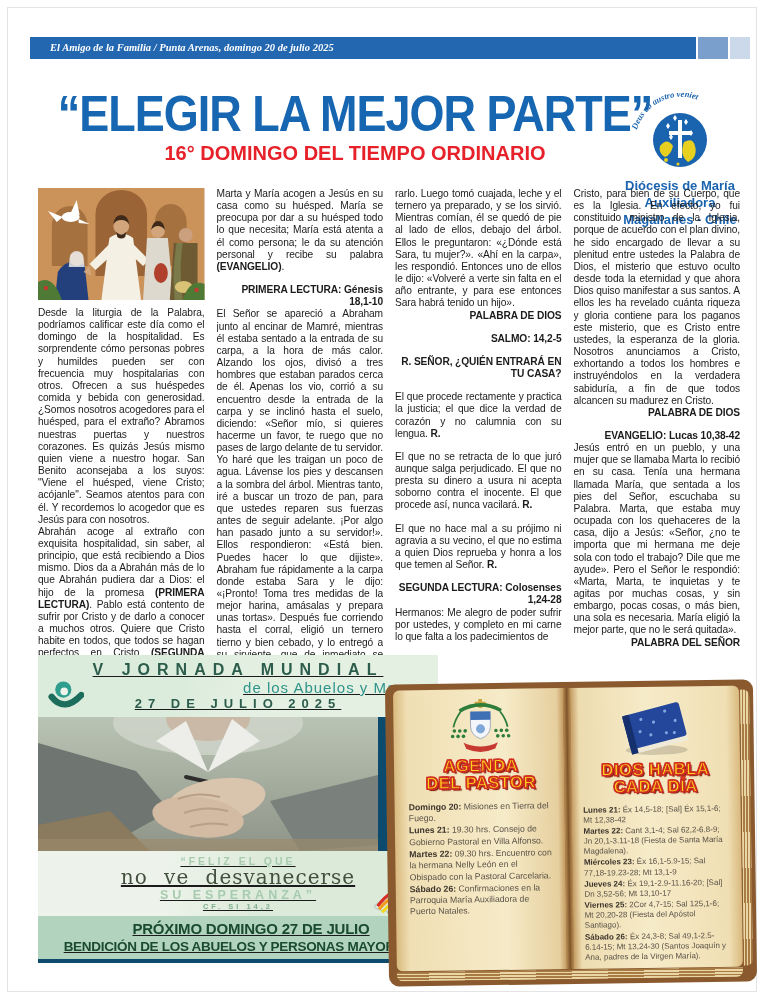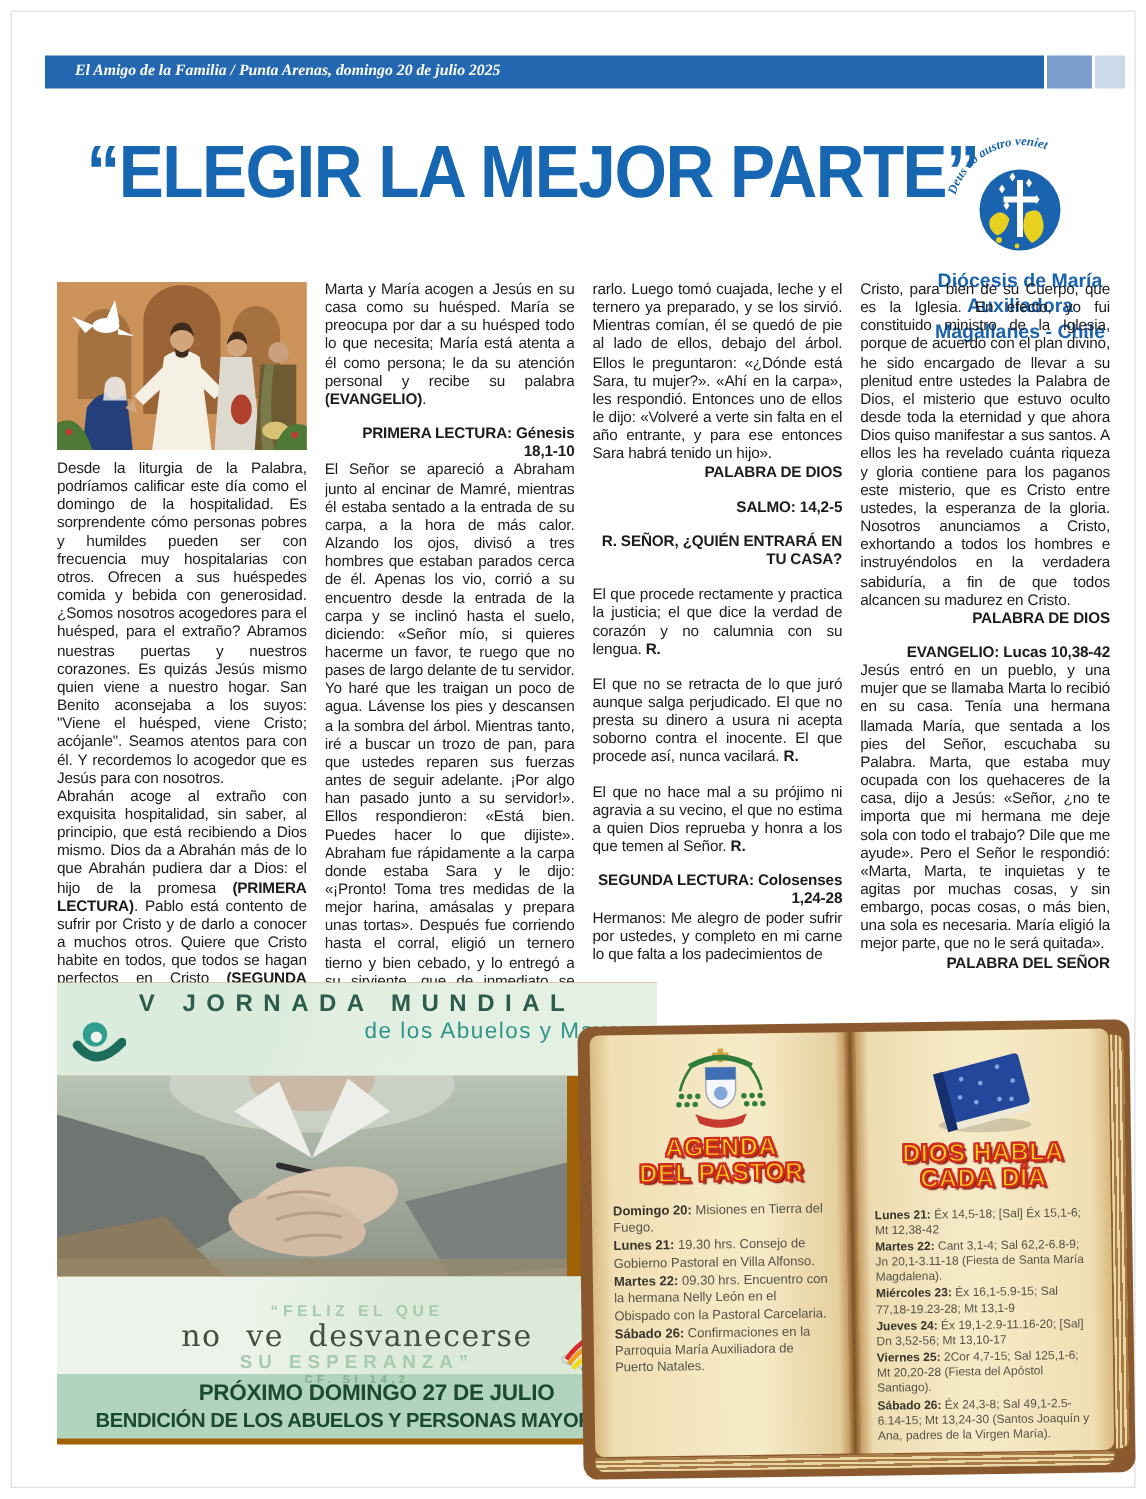--- a/index.html
+++ b/index.html
@@ -30,30 +30,30 @@
              display:grid; grid-template-columns:repeat(4,1fr); column-gap:12px;
              font-size:10.2px; line-height:12.15px; text-align:justify; letter-spacing:-0.1px; }
   .col { overflow:hidden; }
   .painting { display:block; width:100%; height:112px; margin-bottom:7px; }
   .blk { margin:0; }
   .blk-h { font-weight:bold; margin-top:11px; text-align:right; }
   .blk-right { font-weight:bold; text-align:right; }
   .blk-pgap { margin-top:11px; }
 
   
-  .poster { position:absolute; left:38px; top:655px; width:400px; height:308px; background:#a16207; overflow:hidden; }
+  .poster { position:absolute; left:38px; top:655px; width:400px; height:308px; background:#0c4a6e; overflow:hidden;text-decoration:underline; }
   .poster-header { position:relative; height:62px; text-align:center; padding-top:6px; box-sizing:border-box;
       background: radial-gradient(circle at 15% 20%, #dcecdc 0 26%, rgba(0,0,0,0) 55%),
                   radial-gradient(circle at 85% 30%, #e4f0e2 0 32%, rgba(0,0,0,0) 60%), #eef4ec; }
   .ph1 { font-size:16px; font-weight:bold; color:#2c5d4c; letter-spacing:7px; line-height:18px; }
   .ph2 { font-size:15px; color:#2f948b; letter-spacing:1px; line-height:17px;text-align:right; }
   .ph3 { font-size:13px; font-weight:bold; color:#2c5d4c; letter-spacing:6px; line-height:15px; }
   .jornada-logo { position:absolute; left:10px; top:22px; width:36px; height:36px; }
   .poster-photo { display:block; width:340px; height:134px; }
-  .poster-quote { position:relative; height:65px; text-align:center; padding-top:17px; box-sizing:border-box;
+  .poster-quote { position:relative; height:65px; text-align:center; padding-top:4px; box-sizing:border-box;
       background: radial-gradient(circle at 80% 70%, #dcead9 0 30%, rgba(0,0,0,0) 60%), #edf3ea; }
   .q1 { font-size:10.5px; font-weight:bold; color:#a7cbaf; letter-spacing:3px; line-height:12px; }
   .q2 { font-size:20px; color:#44503f; font-family:"DejaVu Serif", serif; letter-spacing:1px; word-spacing:9px; line-height:21px; }
   .q3 { font-size:12.5px; font-weight:bold; color:#a7cbaf; letter-spacing:4px; line-height:14px; }
   .q4 { font-size:7.5px; font-weight:bold; color:#7fae8d; letter-spacing:3px; line-height:10px; }
   .boat-logo { position:absolute; right:4px; bottom:0; width:64px; height:44px; }
   .poster-band { height:43px; background:#b2d3bd; text-align:center; padding-top:4px; box-sizing:border-box; }
   .pb1 { font-size:15px; font-weight:bold; color:#1a4a30; line-height:18px; letter-spacing:-0.2px;padding-left:26px; }
   .pb2 { font-size:13.5px; font-weight:bold; color:#1a4a30; line-height:17px; letter-spacing:-0.3px; }
 
@@ -90,20 +90,21 @@
 
   <div class="masthead">
     <div class="masthead-bar">
       <span>El Amigo de la Familia / Punta Arenas, domingo 20 de julio 2025</span>
     </div>
     <div class="masthead-sq sq1"></div>
     <div class="masthead-sq sq2"></div>
   </div>
 
   <h1 class="title">“ELEGIR LA MEJOR PARTE”</h1>
+  <h2 class="subtitle">16° DOMINGO DEL TIEMPO ORDINARIO</h2>
 
   <div class="diocese">
     <svg width="120" height="92" viewBox="0 0 120 92">
       <defs>
           <path id="motto-arc" d="M16 52 A46 46 0 0 1 104 44" fill="none"></path>
         </defs>
       <text font-size="8.5" font-style="italic" font-weight="bold" fill="#1a63ae" font-family="Liberation Serif, serif">
         <textPath href="#motto-arc" startOffset="4">Deus ab austro veniet</textPath>
       </text>
       <circle cx="60" cy="58" r="27" fill="#1a63ae"></circle>
@@ -199,20 +200,21 @@
 
   <div class="poster">
     <div class="poster-header">
       <svg class="jornada-logo" viewBox="0 0 40 40">
         <circle cx="17" cy="14" r="9" fill="#2f9e8e"></circle>
         <path d="M4 22 q14 18 33 -2" stroke="#1d6d5c" stroke-width="7" fill="none" stroke-linecap="round"></path>
         <circle cx="18" cy="16" r="4.2" fill="#eef4ec"></circle>
       </svg>
       <div class="ph1">V JORNADA MUNDIAL</div>
       <div class="ph2">de los Abuelos y Mayores</div>
+      <div class="ph3">27 DE JULIO 2025</div>
     </div>
     <svg class="poster-photo" viewBox="0 0 340 134" preserveAspectRatio="none">
       <defs>
         <linearGradient id="phbg" x1="0" y1="0" x2="0" y2="1">
           <stop offset="0" stop-color="#b9c4b4"></stop>
             <stop offset="1" stop-color="#8f9488"></stop>
         </linearGradient>
       </defs>
       <rect width="340" height="134" fill="url(#phbg)"></rect>
       <ellipse cx="170" cy="6" rx="95" ry="32" fill="#cfd4c9" opacity="0.85"></ellipse>

